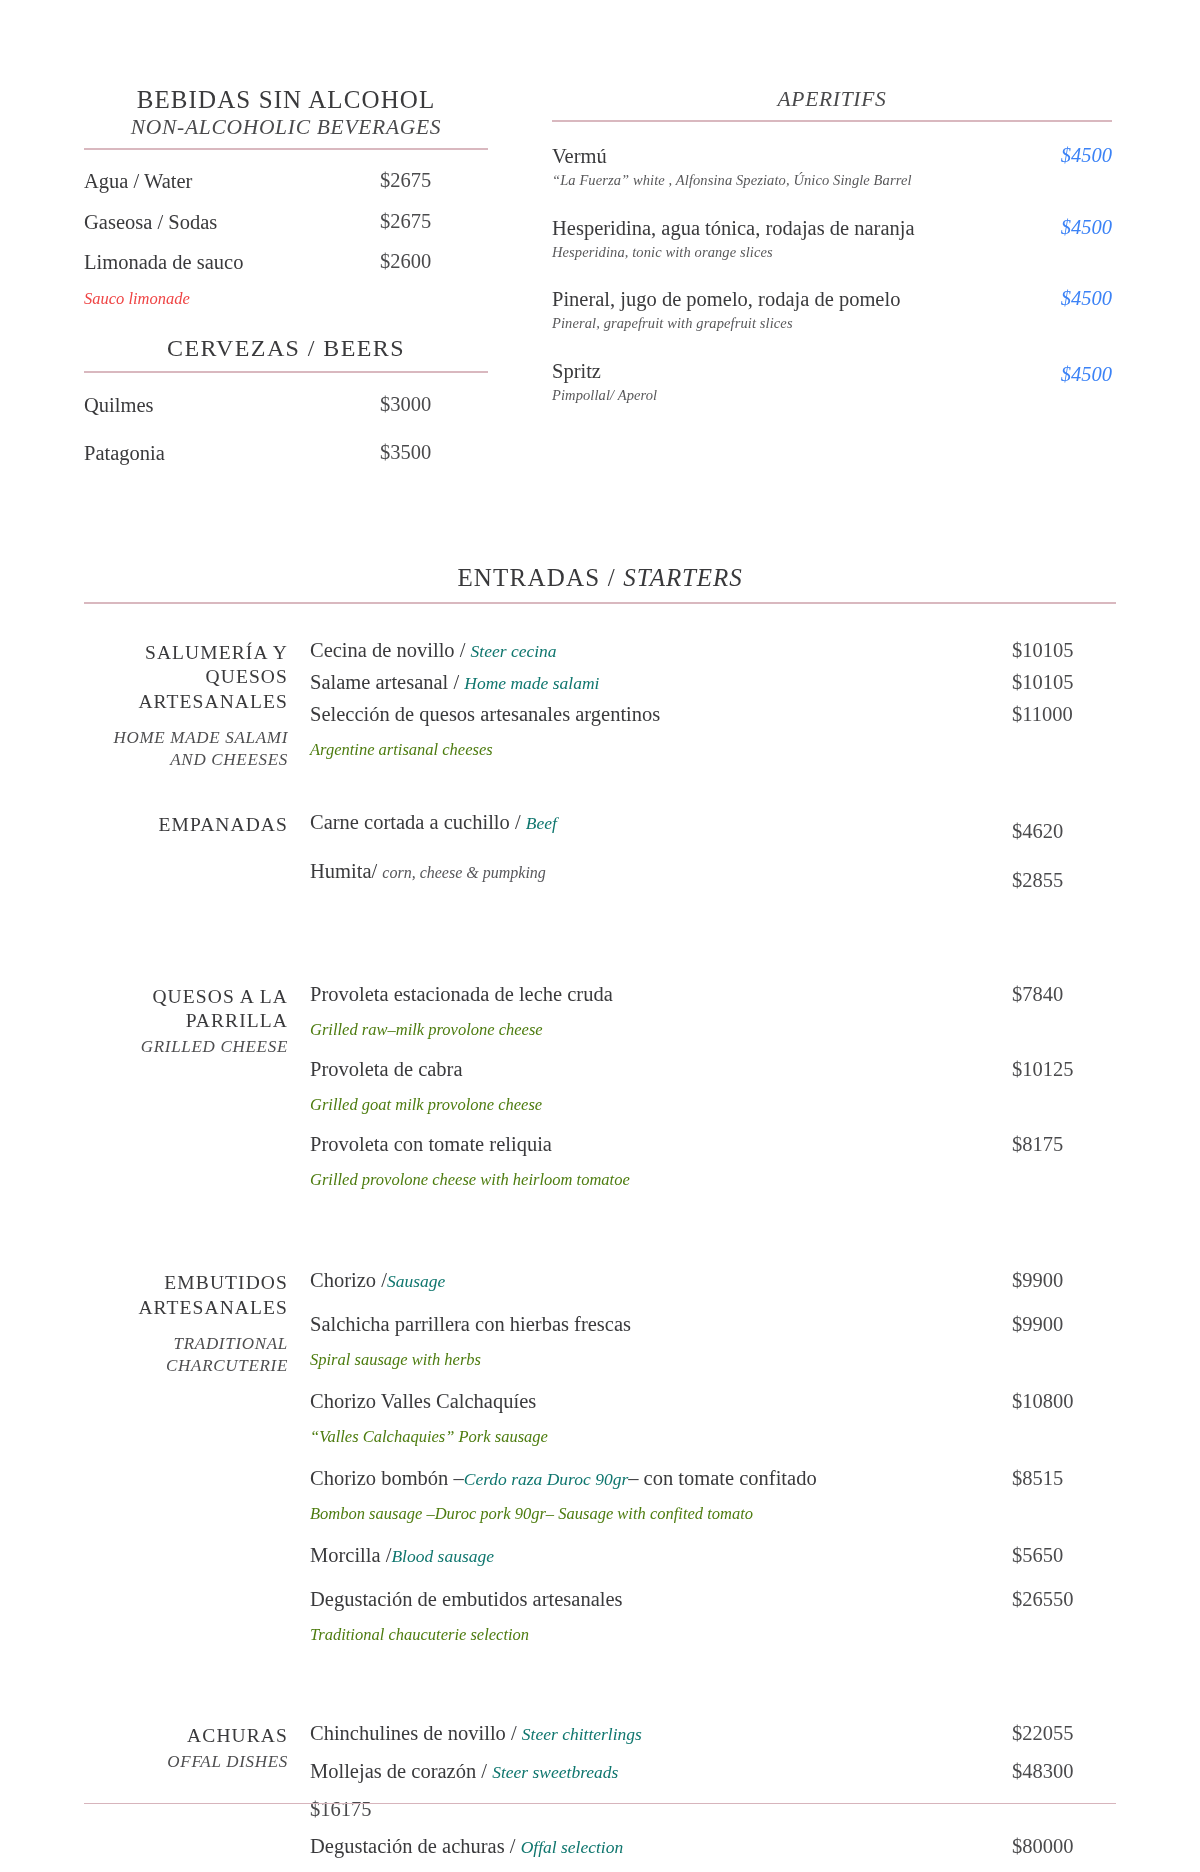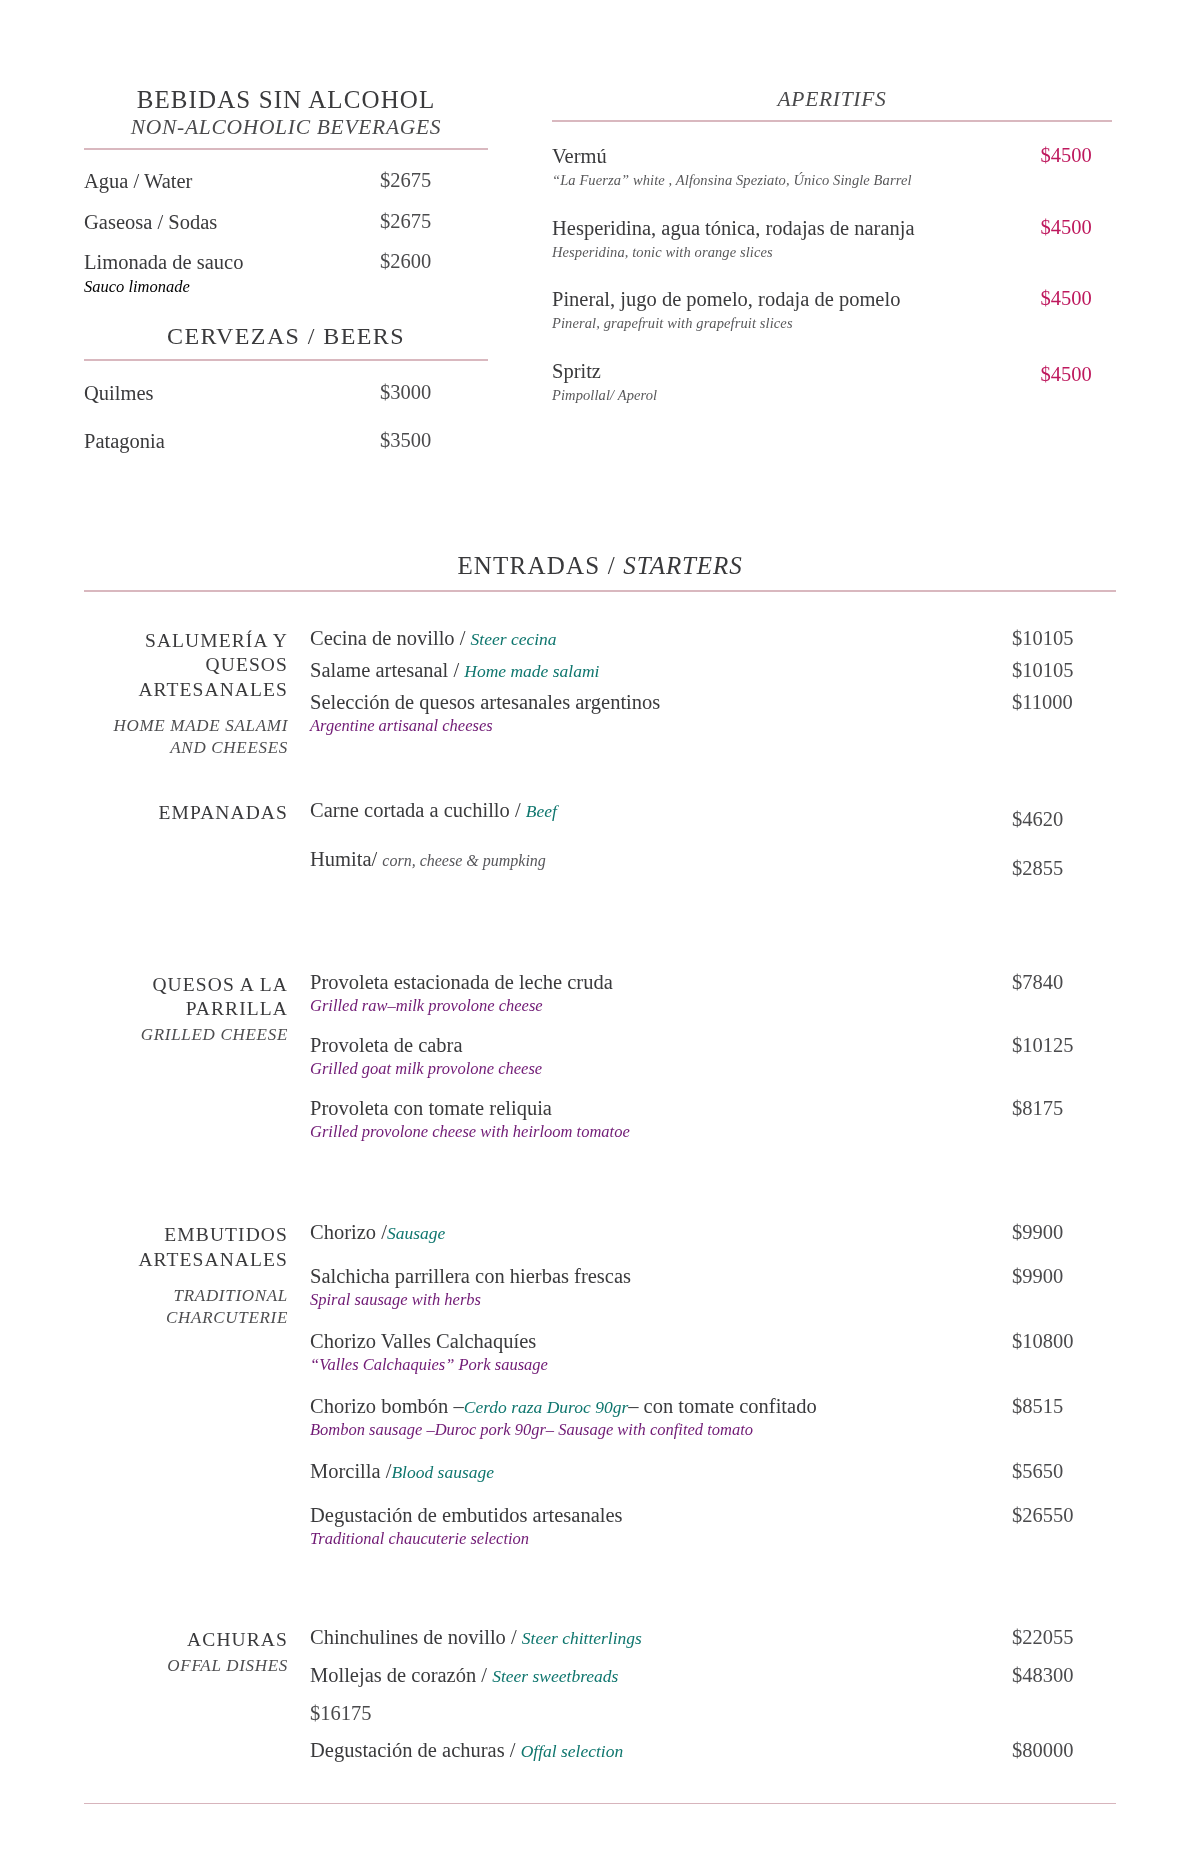--- a/index.html
+++ b/index.html
@@ -81,22 +81,22 @@
   }
   .drink-row .nm {
     flex: 1 1 auto;
     font-size: 20.5px;
     line-height: 1.2;
   }
   .drink-row .nm .sub {
     display: block;
     font-style: italic;
     font-size: 16.5px;
-    color: #000000;
-    margin-top: 2px;
+    color: #ef4444;
+    margin-top: 14px;
   }
   .drink-row .pr {
     flex: none;
     width: 108px;
     text-align: left;
     font-size: 20.5px;
     color: #4a4a4c;
   }
 
   .beers-head { margin-top: 26px; }
@@ -121,22 +121,23 @@
     font-style: italic;
     font-size: 14.5px;
     color: #58585a;
     margin-top: 3px;
     letter-spacing: 0.1px;
   }
   .ap-row .pr {
     flex: none;
     width: 92px;
     font-size: 20.5px;
-    color: #be185d;
-    text-align: center;
+    color: #3b82f6;
+    text-align: right;
+    font-style: italic;
   }
   .ap-row.spritz .pr { padding-top: 4px; }
 
   
   .entradas-wrap {
     padding: 0 84px;
     margin-top: 74px;
     box-sizing: border-box;
   }
   .entradas-title {
@@ -199,22 +200,22 @@
     flex: 1 1 auto;
     min-width: 0;
     font-size: 20.5px;
     line-height: 1.22;
     padding-right: 14px;
   }
   .item .txt .sub {
     display: block;
     font-style: italic;
     font-size: 16.5px;
-    color: #701a75;
-    margin-top: 1px;
+    color: #4d7c0f;
+    margin-top: 13px;
     line-height: 1.2;
   }
   .item .txt .it {
     font-style: italic;
     font-size: 17.5px;
     color: #0f766e;
   }
   .item .txt .sm-it {
     font-style: italic;
     font-size: 16px;

